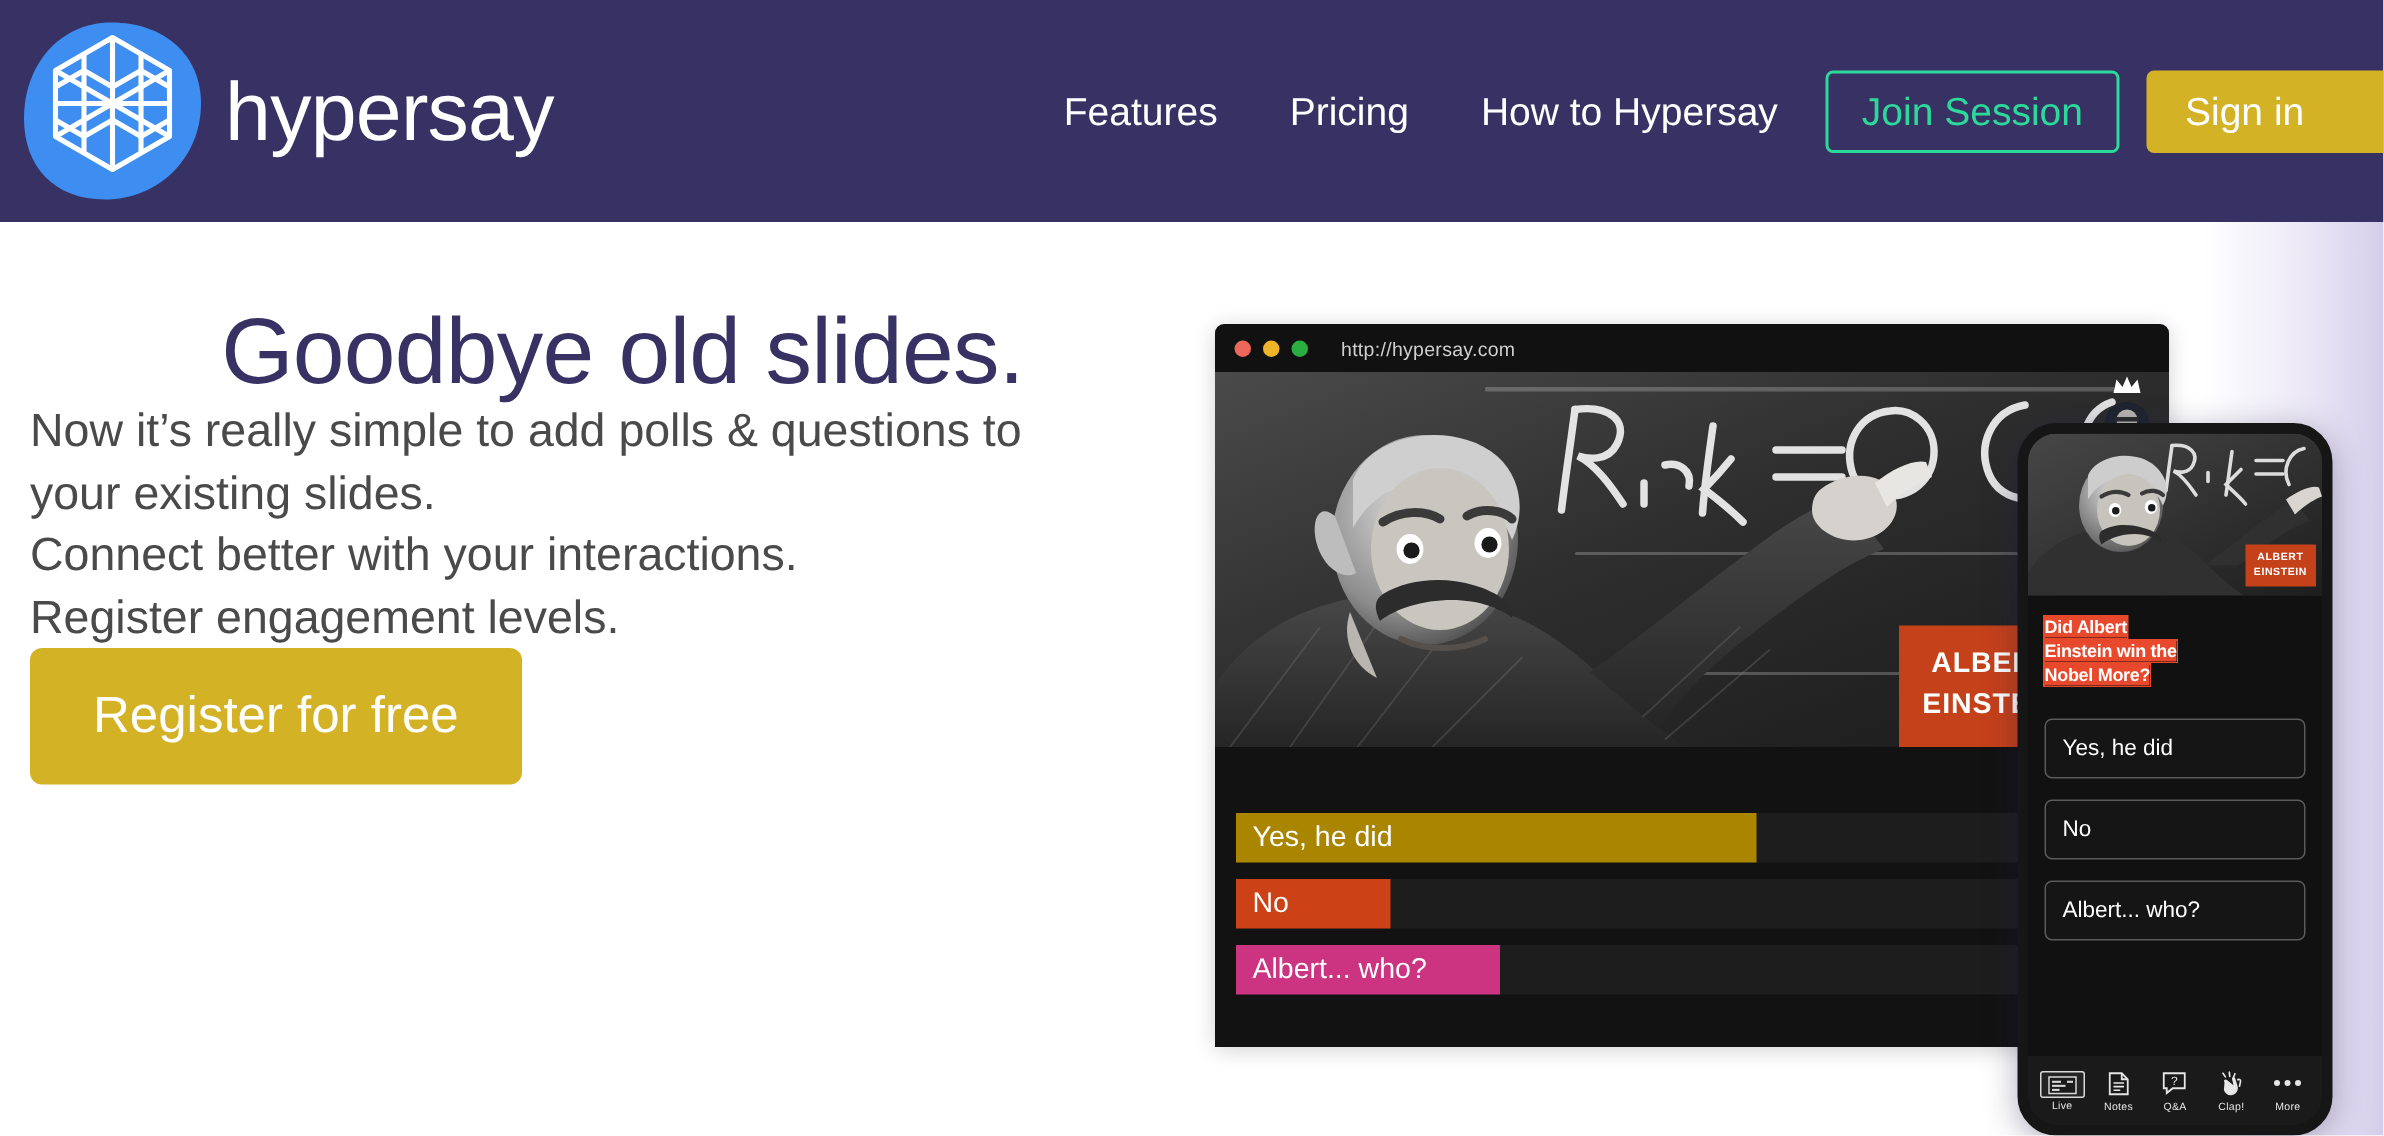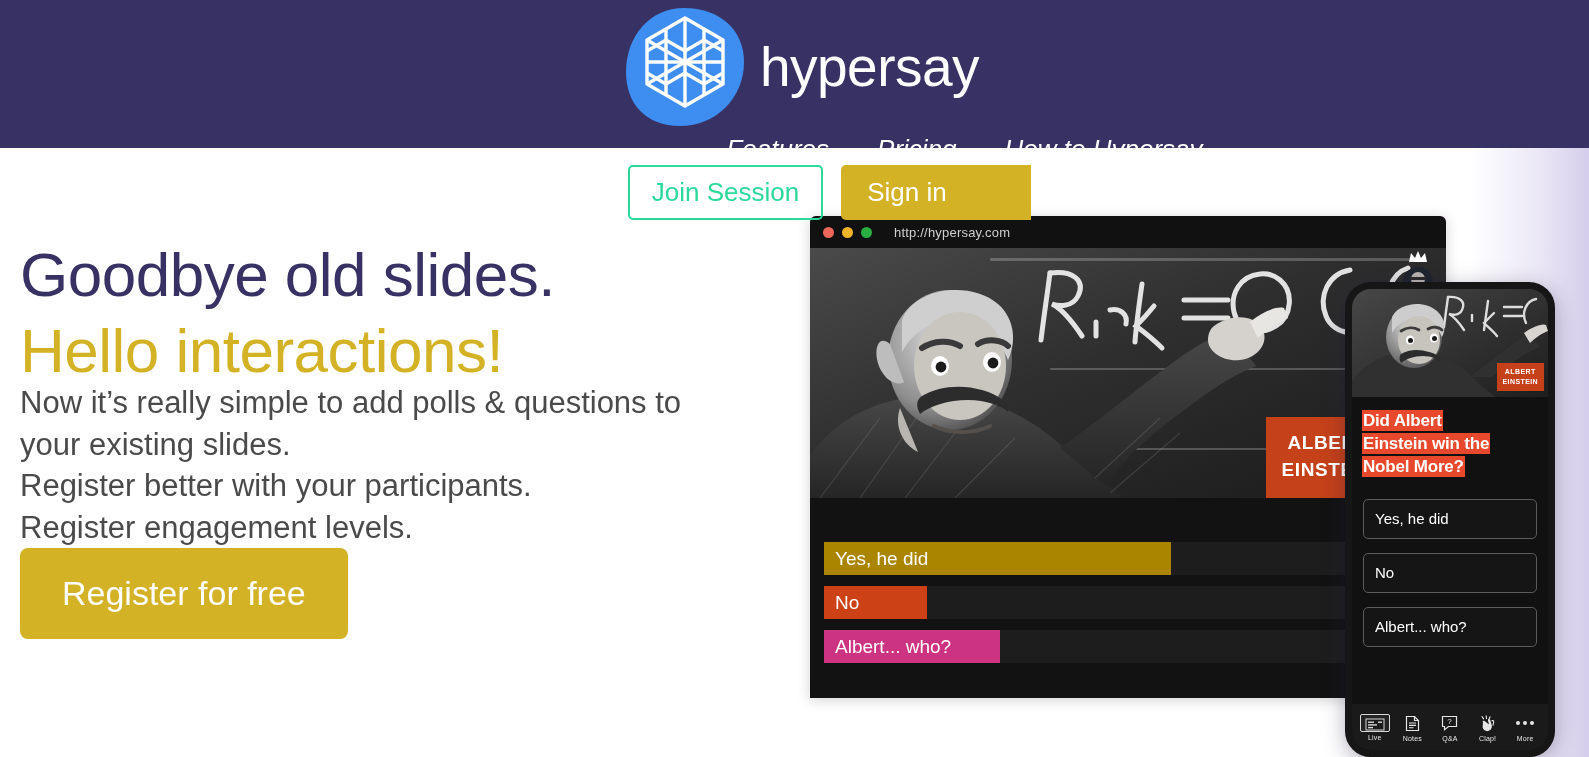--- a/index.html
+++ b/index.html
@@ -32,21 +32,20 @@
   
   .navbar {
     position: absolute;
     top: 0; left: 0;
     width: 1589px;
     height: 148px;
     background: #383163;
     display: flex;
     align-items: center;
     z-index: 10;
-    flex-direction: column;
   }
 
   .brand {
     display: flex;
     align-items: center;
     margin-left: 8px;
   }
 
   .logo-mark {
     width: 134px;
@@ -66,21 +65,20 @@
     letter-spacing: -0.5px;
     margin-left: 8px;
     line-height: 1;
   }
 
   .nav-links {
     display: flex;
     align-items: flex-end;
     gap: 48px;
     margin-left: 340px;
-    font-style: italic;
   }
 
   .nav-link {
     font-size: 26px;
     color: #ffffff;
     text-decoration: none;
     white-space: nowrap;
     cursor: pointer;
   }
 
@@ -121,22 +119,23 @@
   
   .hero-left {
     position: absolute;
     top: 148px;
     left: 20px;
     width: 790px;
     z-index: 3;
   }
 
   .headline {
-    margin-top: 96px;
+    margin-top: 56px;
     line-height: 1.0;
+    text-align: center;
   }
   .headline-1 {
     display: block;
     font-size: 62px;
     color: #383163;
     font-weight: 400;
     letter-spacing: -0.5px;
   }
   .headline-2 {
     display: block;
@@ -323,21 +322,21 @@
     letter-spacing: 0.4px;
     line-height: 1.4;
     padding: 4px 6px;
     text-align: center;
   }
   .phone-badge span { display: block; }
 
   .phone-body { padding: 13px 11px 0 11px; }
 
   .phone-question {
-    font-size: 17px;
+    font-size: 12px;
     font-weight: 700;
     color: #ffffff;
     line-height: 1.35;
     letter-spacing: -0.2px;
   }
   .phone-question em {
     font-style: normal;
     background: #e8482b;
     box-shadow: 0 0 0 1px #e8482b;
     display: inline;
@@ -432,27 +431,26 @@
 
   <div class="nav-actions">
     <button class="btn-join">Join Session</button>
     <button class="btn-signin">Sign in</button>
   </div>
 </header>
 
 <section class="hero-left">
   <h1 class="headline">
     <span class="headline-1">Goodbye old slides.</span>
-    <span class="headline-2">Hello interactions!</span>
   </h1>
 
   <p class="subcopy">
     <span>Now it’s really simple to add polls &amp; questions to</span>
     <span>your existing slides.</span>
-    <span>Register better with your participants.</span>
+    <span>Connect better with your interactions.</span>
     <span>Register engagement levels.</span>
   </p>
 
   <button class="btn-register">Register for free</button>
 </section>
 
 <section class="browser">
 
   <div class="browser-bar">
     <span class="dot dot-r"></span>

